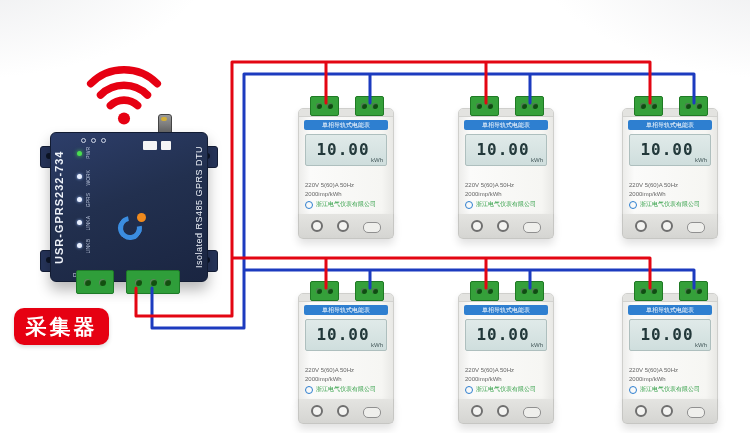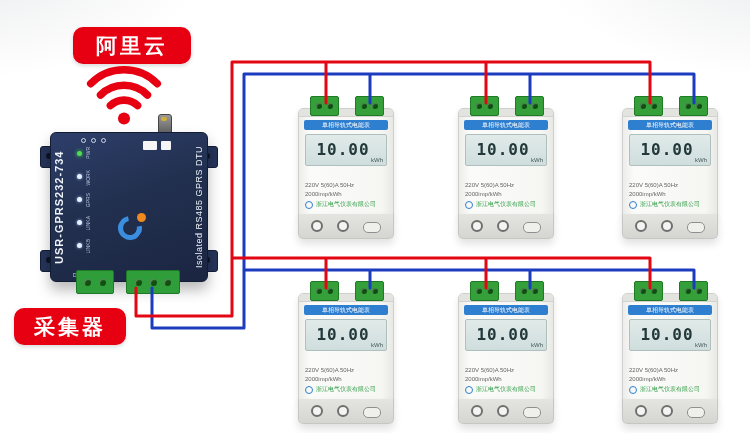--- a/index.html
+++ b/index.html
@@ -83,23 +83,20 @@
   .m-oval { position:absolute; left:64px; top:8px; width:16px; height:9px; background:#efefec;
          border:1px solid #909090; border-radius:5px; }
   
   .wires { position:absolute; left:0; top:0; z-index:5; pointer-events:none; }
 </style>
 </head>
 <body>
 
 <div class="stage">
 
-  <div class="tag" style="left:73px; top:27px; width:118px">
-    <span>阿里云</span>
-  </div>
 
   <svg class="wifi" width="76" height="62" viewBox="0 0 100 82">
     <path d="M6 26 A 62 62 0 0 1 94 26" fill="none" stroke="#e60012" stroke-width="10" stroke-linecap="round"></path>
     <path d="M19 41 A 44 44 0 0 1 81 41" fill="none" stroke="#e60012" stroke-width="10" stroke-linecap="round"></path>
     <path d="M32 55 A 26 26 0 0 1 68 55" fill="none" stroke="#e60012" stroke-width="10" stroke-linecap="round"></path>
     <circle cx="50" cy="72" r="8" fill="#e60012"></circle>
   </svg>
 
   <div class="dtu">
     <i class="ear" style="left:40px; top:146px"></i>
@@ -144,21 +141,21 @@
       <i class="screw2"></i>
         <i class="screw2"></i>
     </div>
     <div class="dtu-term" style="left:126px; width:52px">
       <i class="screw2"></i>
         <i class="screw2"></i>
         <i class="screw2"></i>
     </div>
   </div>
 
-  <div class="tag" style="left:14px; top:308px; width:112px">
+  <div class="tag" style="left:14px; top:308px; width:95px">
     <span>采集器</span>
   </div>
 
   <div class="meter" style="left:298px; top:96px">
     <div class="m-block mb-l">
         <i class="screw"></i>
         <i class="screw"></i>
       </div>
     <div class="m-block mb-r">
         <i class="screw"></i>

